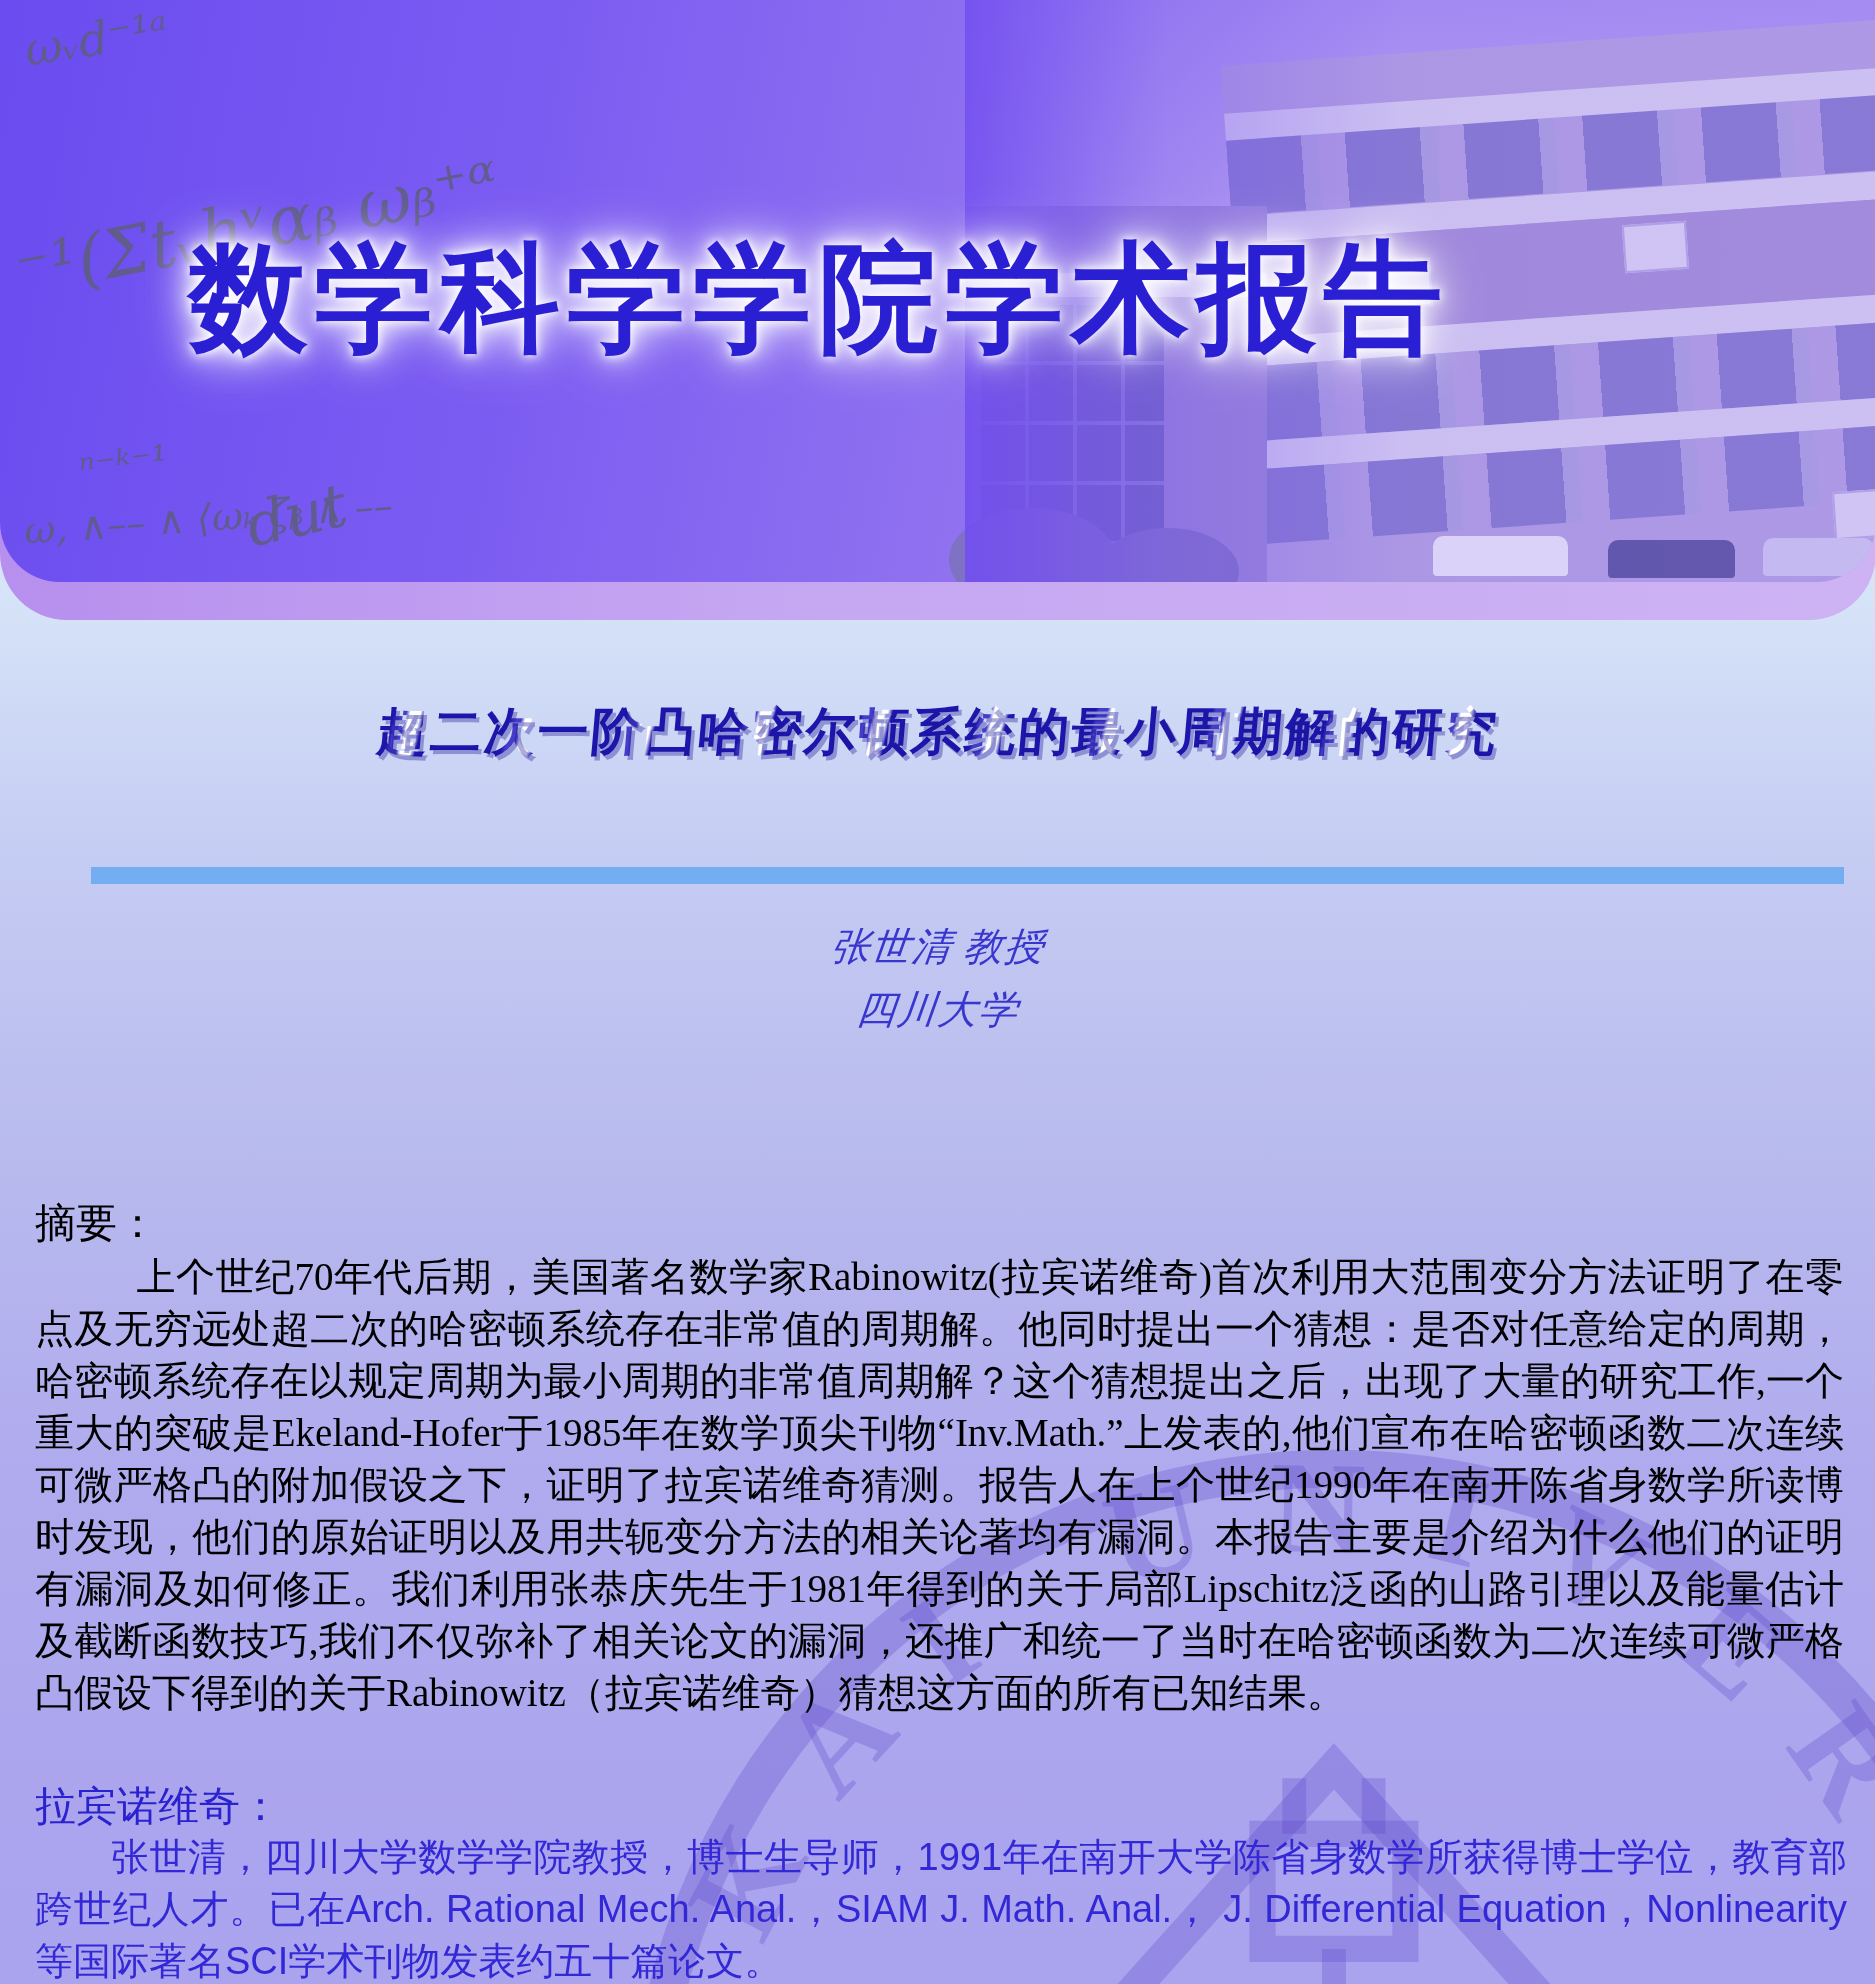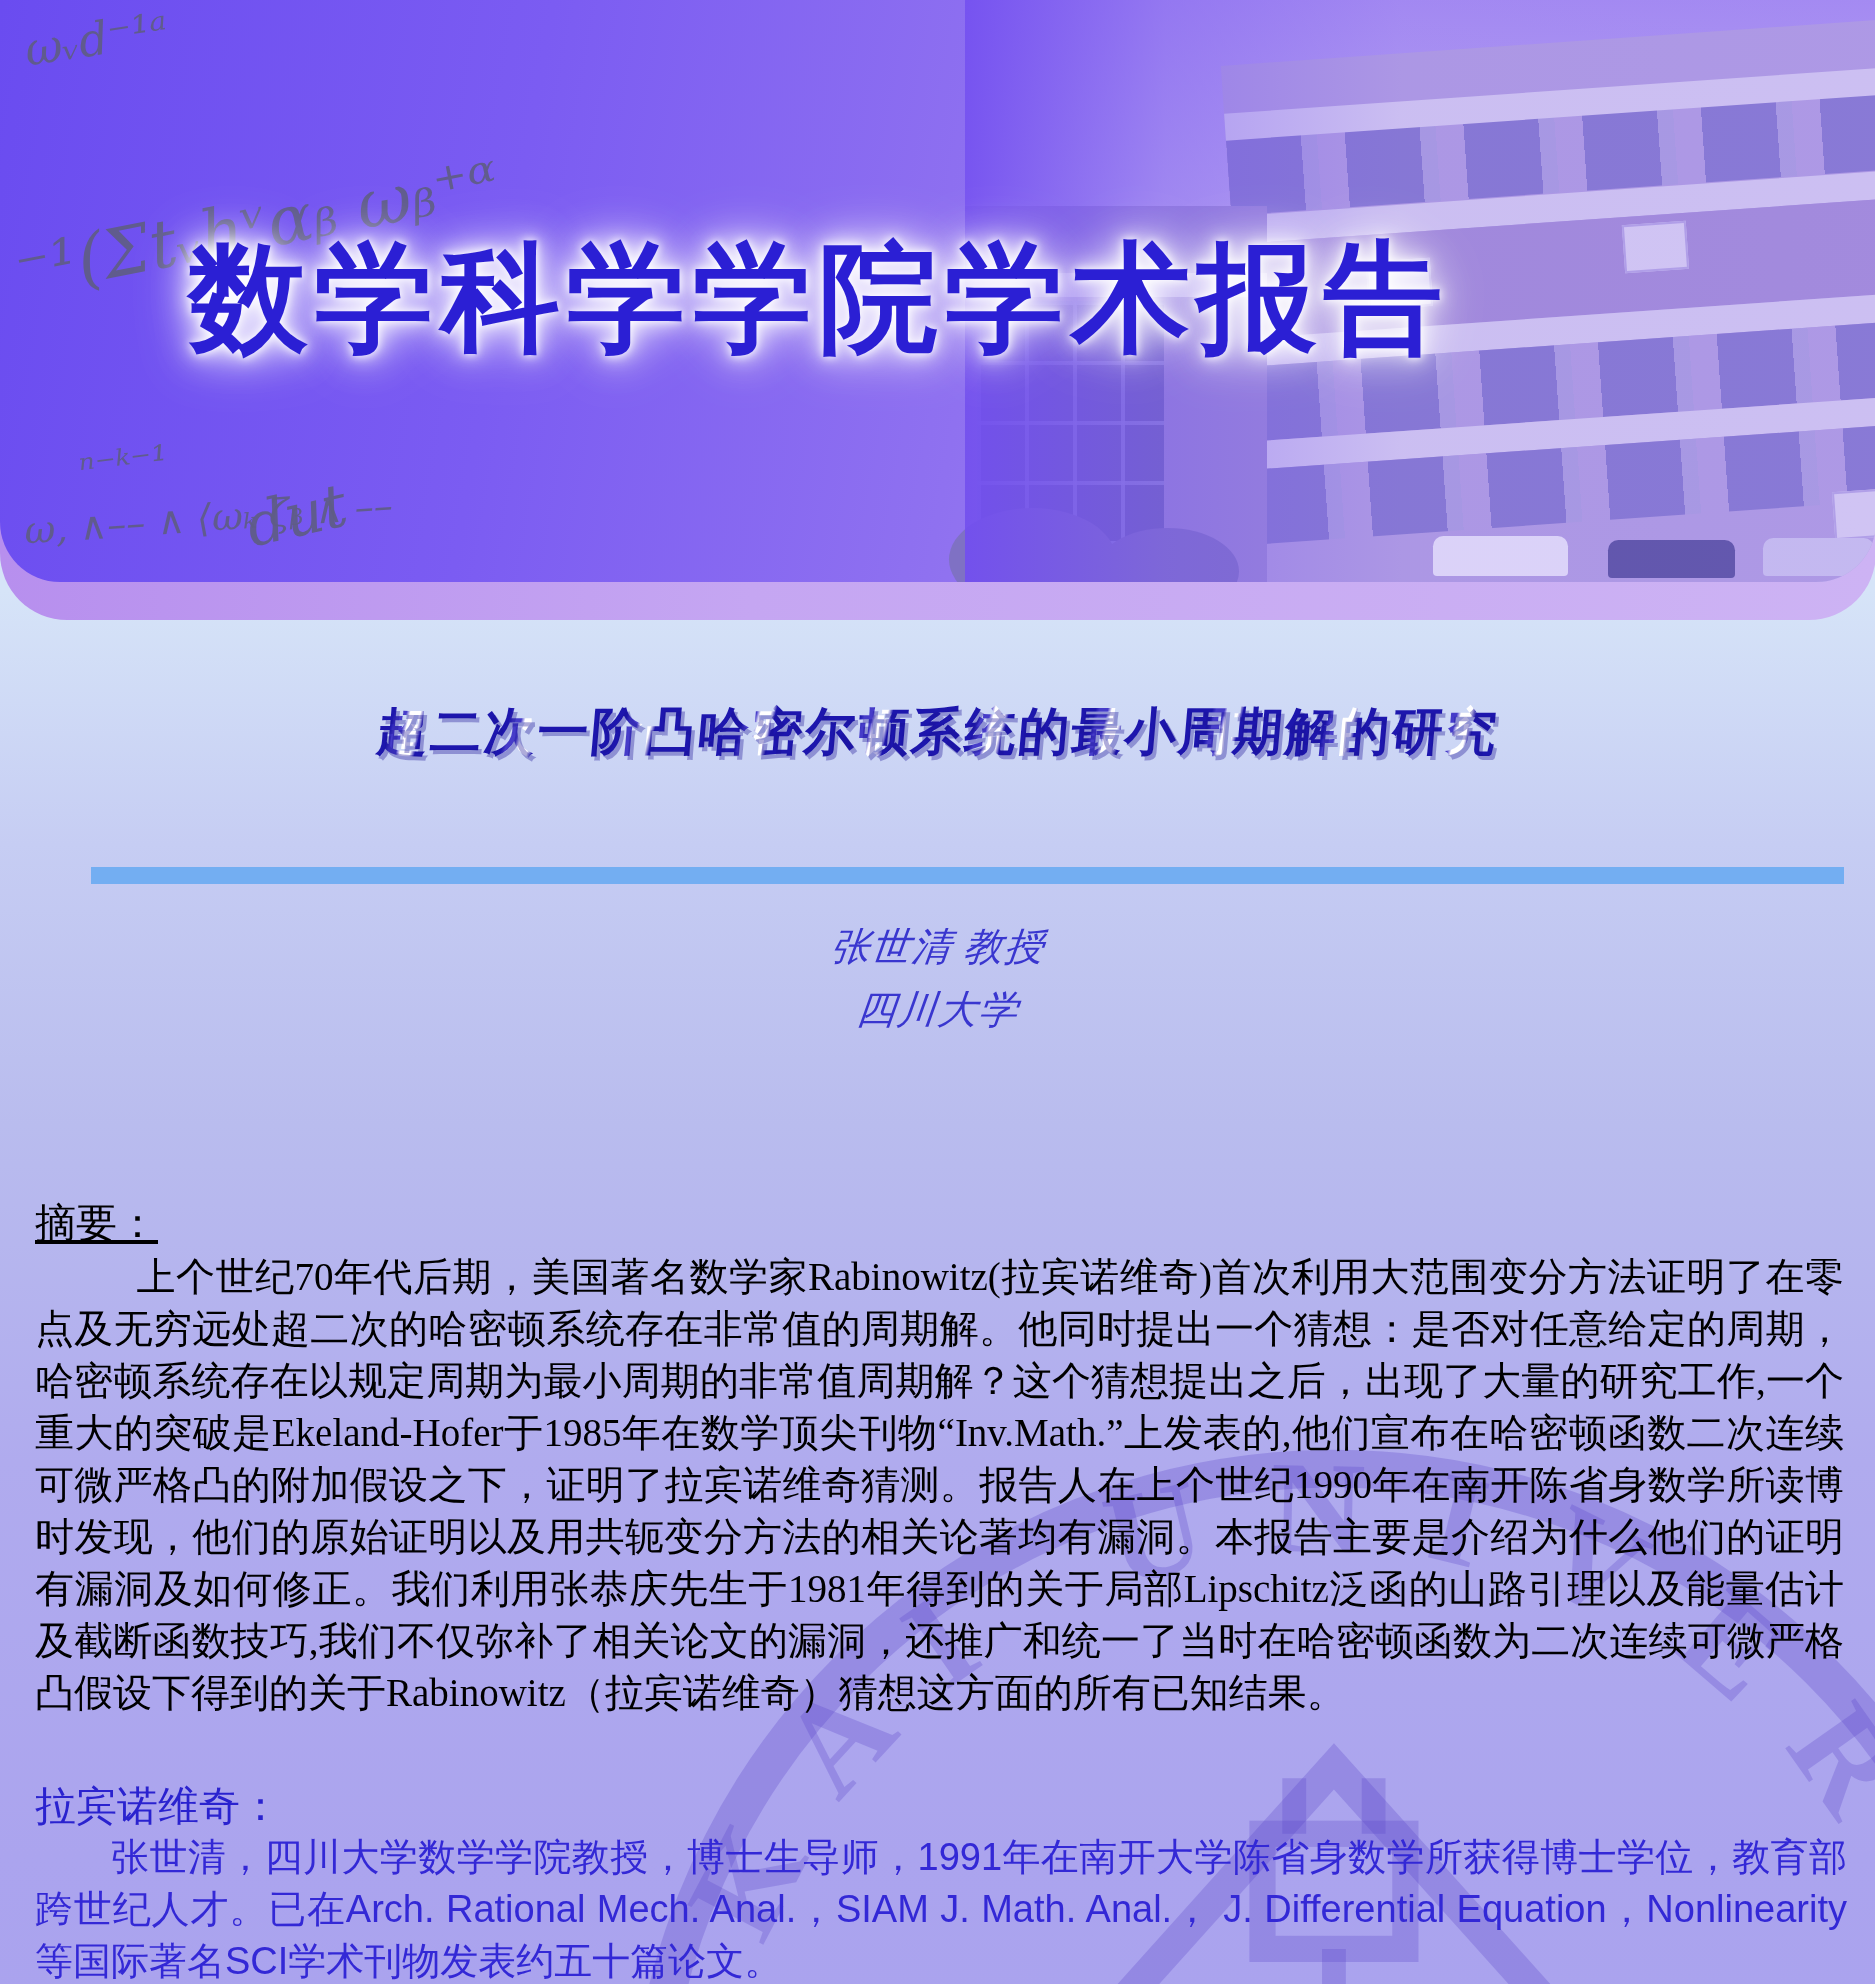--- a/index.html
+++ b/index.html
@@ -78,21 +78,21 @@
     color:#1d16ad;transform:skewX(-5deg);
     text-shadow:3.6px 4px 0 rgba(26,18,150,0.35);
   }
   .divider-bar{position:absolute;left:91px;top:867px;width:1753px;height:16.7px;background:#73aef2;}
 
   .speaker-line{position:absolute;left:0;width:1876px;text-align:center;
     color:#3936cf;font-size:39px;letter-spacing:1.6px;transform:skewX(-6deg);font-style:italic;}
   .speaker-name{top:920px;}
   .speaker-aff{top:983px;}
 
-  .abstract-label{position:absolute;left:35px;top:1196px;font-size:41px;color:#000;font-weight:500;text-decoration:underline;}
+  .abstract-label{position:absolute;left:35px;top:1196px;font-size:41px;color:#000;font-weight:500;}
   .abstract-text{
     position:absolute;left:35px;top:1251px;width:1809px;
     font-size:39px;line-height:52px;color:#000;
     text-align:justify;text-indent:2.6em;
   }
   .bio-label{position:absolute;left:35px;top:1779px;font-size:41px;color:#2a22cf;font-weight:500;}
   .bio-text{
     position:absolute;left:35px;top:1831px;width:1812px;
     font-family:"Liberation Sans",sans-serif;
     font-size:38px;line-height:52px;color:#3328d6;text-align:justify;text-indent:2em;

